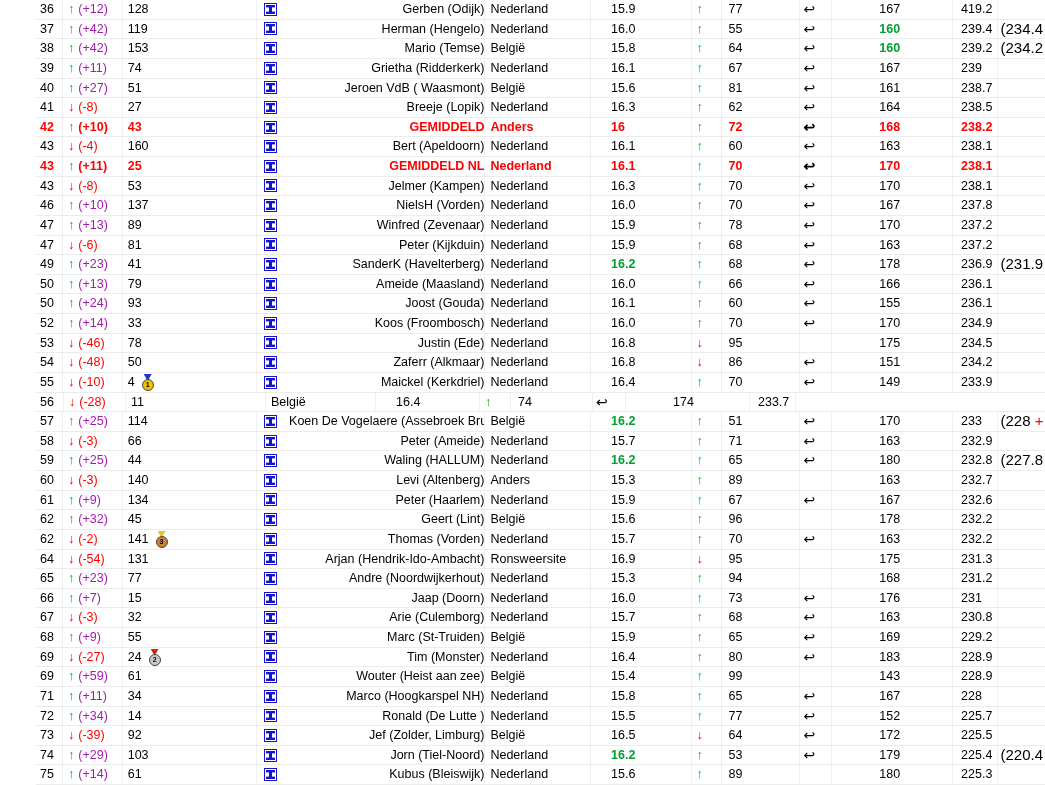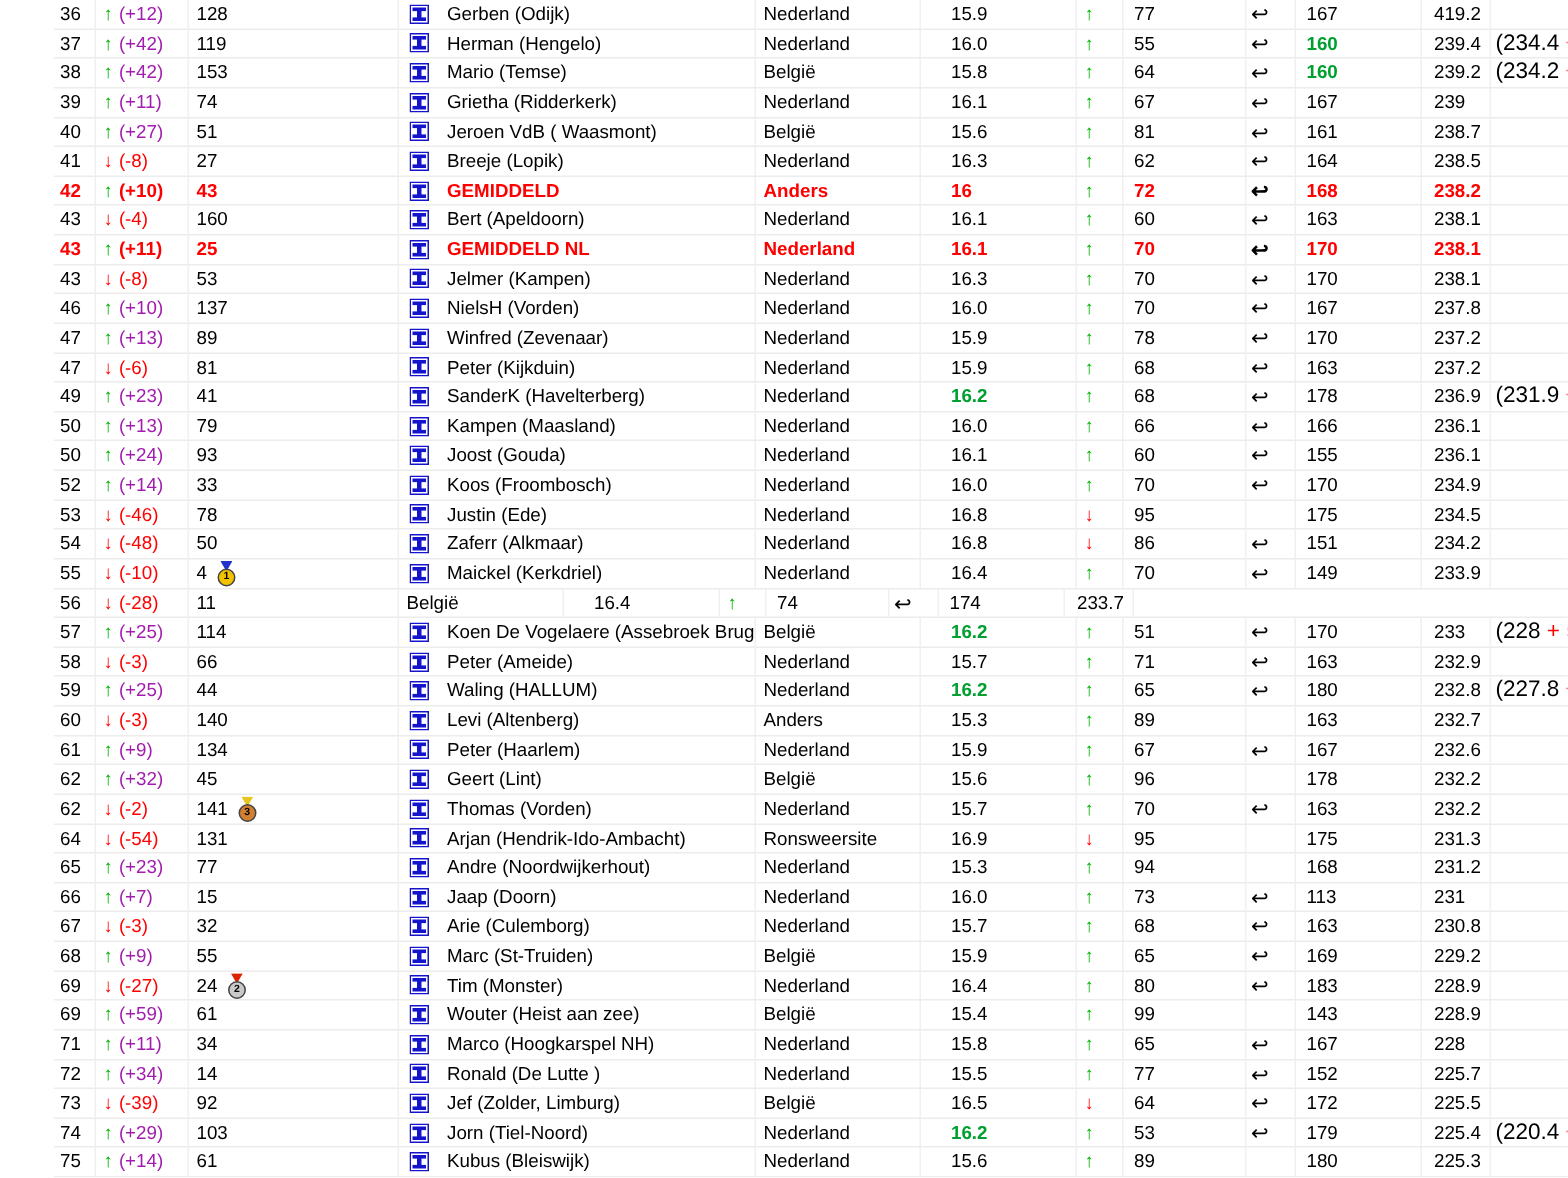--- a/index.html
+++ b/index.html
@@ -7,27 +7,27 @@
     width:1045px;height:785px;overflow:hidden;background:#fff;
     font-family:Liberation Sans, sans-serif;
     font-size:12.5px;color:#000;padding-left:36px;
   }
   .row{display:flex;height:19.625px;line-height:18.6px;box-sizing:border-box;border-bottom:1px solid #ececec;}
   .c{box-sizing:border-box;height:100%;border-right:1px solid #f0f0f0;white-space:nowrap;overflow:hidden;}
   .c:last-child{border-right:none;}
   .c-rank  {width:28px;padding-left:4px;}
   .c-move  {width:62px;padding-left:5px;}
   .c-num   {width:140px;padding-left:5px;}
-  .c-name  {width:238px;padding-left:7px;display:flex;align-items:center;}
+  .c-name  {width:238px;padding-left:7px;display:flex;align-items:center;justify-content:space-between;}
   .c-country{width:110px;padding-left:5px;}
   .c-tempo {width:104px;padding-left:20px;}
   .c-trend {width:31px;padding-left:5px;}
   .c-v2    {width:82px;padding-left:7px;}
   .c-ret   {width:33px;padding-left:3px;}
-  .c-v3    {width:84px;padding-left:7px;}
+  .c-v3    {width:84px;padding-left:7px;margin-left:40px;}
   .c-score {width:46px;padding-left:8px;}
   .c-note  {width:87px;padding-left:3px;font-size:15px;}
   .arr{font-weight:bold;}
   .arr.up{color:#00b400;}
   .arr.down{color:#ff0000;}
   .move-txt{margin-left:4px;}
   .c-move.up .move-txt{color:#a21caf;}
   .c-move.down .move-txt{color:#ff0000;}
   .gval{color:#00a030;font-weight:bold;}
   .ret-glyph{font-size:14px;color:#000;}
@@ -377,21 +377,21 @@
     <div class="c c-move up"><span class="arr up">↑</span><span class="move-txt">(+13)</span></div>
     <div class="c c-num"><span>79</span></div>
     <div class="c c-name">
         <span class="picon"><svg width="13" height="13" viewBox="0 0 13 13">
             <rect x="0" y="0" width="13" height="13" fill="#1414cc"></rect>
             <rect x="1" y="1" width="11" height="11" fill="#ffffff"></rect>
             <rect x="2" y="2" width="9" height="2.4" fill="#1414cc"></rect>
             <rect x="2" y="8.6" width="9" height="2.4" fill="#1414cc"></rect>
             <rect x="5" y="4" width="3" height="5" fill="#1414cc"></rect>
           </svg></span>
-        <span class="nm">Kampen (Maasland)</span>
+        <span class="nm">Ameide (Maasland)</span>
       </div>
     <div class="c c-country">Nederland</div>
     <div class="c c-tempo">16.0</div>
     <div class="c c-trend"><span class="arr up">↑</span></div>
     <div class="c c-v2">66</div>
     <div class="c c-ret"><span class="ret-glyph">↩</span></div>
     <div class="c c-v3">166</div>
     <div class="c c-score">236.1</div>
     <div class="c c-note"></div>
   </div>
@@ -742,21 +742,21 @@
             <rect x="2" y="8.6" width="9" height="2.4" fill="#1414cc"></rect>
             <rect x="5" y="4" width="3" height="5" fill="#1414cc"></rect>
           </svg></span>
         <span class="nm">Jaap (Doorn)</span>
       </div>
     <div class="c c-country">Nederland</div>
     <div class="c c-tempo">16.0</div>
     <div class="c c-trend"><span class="arr up">↑</span></div>
     <div class="c c-v2">73</div>
     <div class="c c-ret"><span class="ret-glyph">↩</span></div>
-    <div class="c c-v3">113</div>
+    <div class="c c-v3">176</div>
     <div class="c c-score">231</div>
     <div class="c c-note"></div>
   </div>
     <div class="row">
     <div class="c c-rank">67</div>
     <div class="c c-move down"><span class="arr down">↓</span><span class="move-txt">(-3)</span></div>
     <div class="c c-num"><span>32</span></div>
     <div class="c c-name">
         <span class="picon"><svg width="13" height="13" viewBox="0 0 13 13">
             <rect x="0" y="0" width="13" height="13" fill="#1414cc"></rect>

